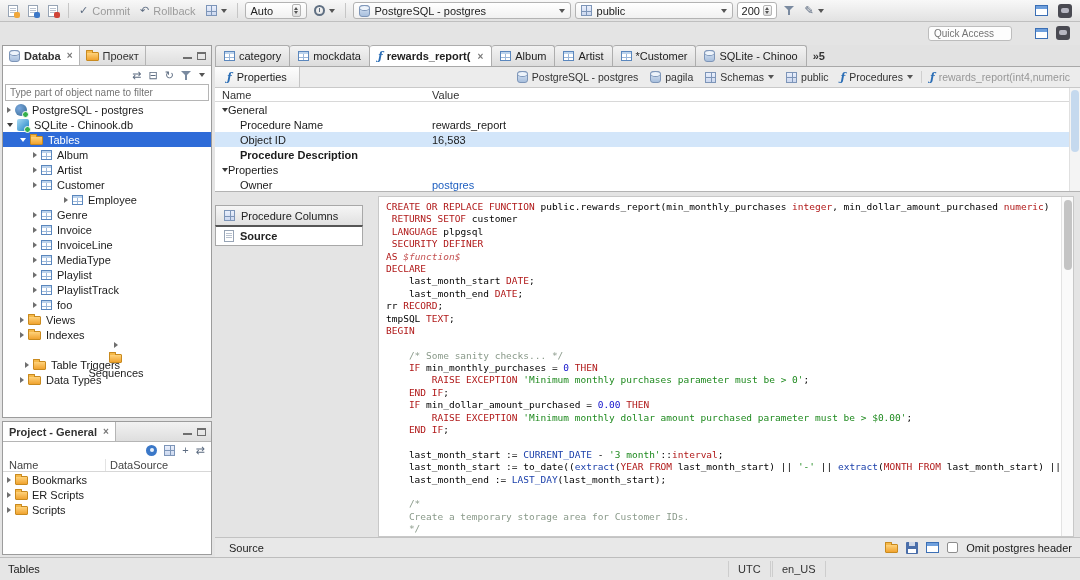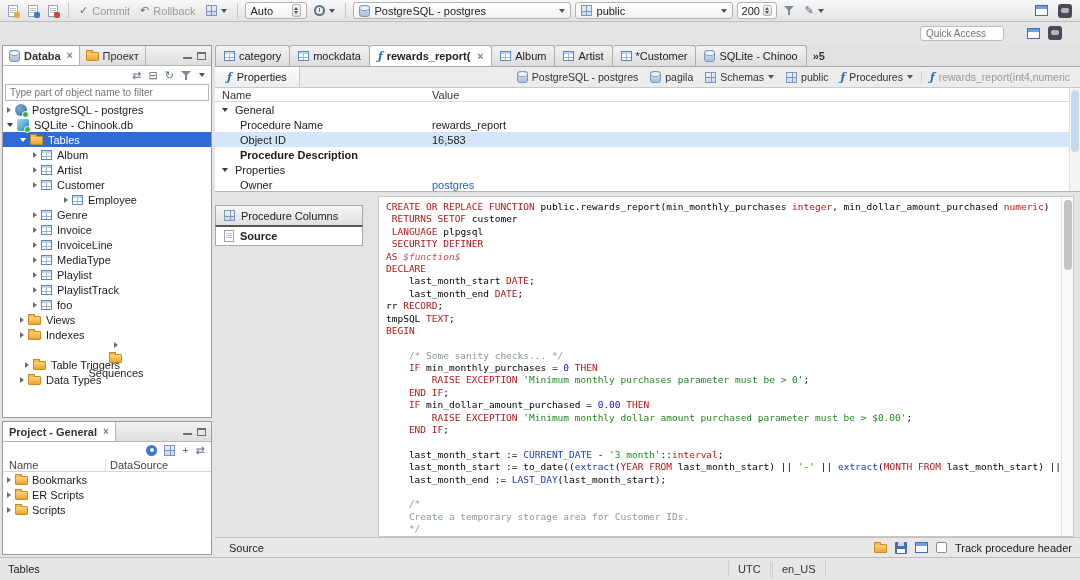--- a/index.html
+++ b/index.html
@@ -57,21 +57,21 @@
   .tbtn.disabled{color:#9b9b9b}
   .combo{display:flex;align-items:center;gap:5px;background:linear-gradient(#ffffff,#f1f1f1);border:1px solid #b3b3b3;border-radius:3px;height:17px;padding:0 5px;color:#222;flex:none}
   .stepper{width:9px;height:13px;background:linear-gradient(#fdfdfd,#dcdcdc);border:1px solid #b3b3b3;border-radius:2px;display:flex;flex-direction:column;align-items:center;justify-content:center;gap:1px}
   .stepper i{width:0;height:0;border-left:2.5px solid transparent;border-right:2.5px solid transparent}
   .stepper .up{border-bottom:3px solid #555}
   .stepper .dn{border-top:3px solid #555}
   .numinput{width:40px;height:17px;border:1px solid #b3b3b3;border-radius:3px;background:#fff;display:flex;align-items:center;padding:0 4px;flex:none}
   #toolbar .spacer{flex:1}
 
   
-  #subbar{position:absolute;left:8px;top:23px;width:1060px;height:21px}
+  #subbar{position:absolute;left:16px;top:23px;width:1060px;height:21px}
   #quick-access{position:absolute;right:64px;top:3px;width:84px;height:15px;border:1px solid #bdbdbd;border-radius:3px;background:#fdfdfd;font-family:"Liberation Sans",sans-serif;font-size:10px;color:#777;padding:0 5px;outline:none}
   #subbar .ricons{position:absolute;right:6px;top:3px;display:flex;align-items:center;gap:8px}
 
   
   .panel{position:absolute;background:#fff;border:1px solid #9c9c9c;display:flex;flex-direction:column}
   #navigator{left:2px;top:45px;width:210px;height:373px}
   #project{left:2px;top:421px;width:210px;height:134px}
   .ptabs{height:20px;display:flex;align-items:stretch;background:linear-gradient(#f2f2f2,#dedede);border-bottom:1px solid #b5b5b5;flex:none}
   .ptab{display:flex;align-items:center;gap:4px;padding:0 6px;border-right:1px solid #b5b5b5;color:#333;white-space:nowrap}
   .ptab.active{background:#fff;font-weight:bold}
@@ -107,21 +107,21 @@
   .bc-item{display:flex;align-items:center;gap:4px;padding:0 4px;white-space:nowrap}
   .bc-item.muted{color:#979797;border-left:1px solid #cfcfcf;padding-left:8px}
 
   
   #props{position:absolute;left:215px;top:88px;width:865px;height:104px;background:#fff;border-bottom:1px solid #b3b3b3}
   .phead{height:14px;border-bottom:1px solid #d8d8d8;position:relative;color:#333}
   .phead .ph-name{position:absolute;left:7px;top:1px}
   .phead .ph-value{position:absolute;left:217px;top:1px}
   .prow{display:flex;height:15px;align-items:center}
   .prow.sel{background:var(--rowsel,#d3e6fa)}
-  .pname{width:213px;display:flex;align-items:center;gap:7px;padding-left:25px;white-space:nowrap}
+  .pname{width:213px;display:flex;align-items:center;gap:0;padding-left:25px;white-space:nowrap}
   .pname.grp{padding-left:7px}
   .pname.b{font-weight:bold}
   .pval{flex:1;padding-left:4px;white-space:nowrap}
   .pval.link{color:var(--link,#1e5fc0)}
   .pscroll{position:absolute;right:0;top:0;width:11px;height:103px;background:#f4f4f4;border-left:1px solid #e0e0e0}
   .pscroll .thumb{position:absolute;left:1px;top:2px;width:8px;height:62px;background:#c5d9ee;border-radius:4px}
 
   
   #sidetabs{position:absolute;left:215px;top:205px;width:148px}
   .stab{height:21px;border:1px solid #a8a8a8;background:linear-gradient(#f6f6f6,#e0e0e0);display:flex;align-items:center;gap:6px;padding:0 8px;color:#222;margin-bottom:-1px}
@@ -561,21 +561,21 @@
       </div>
   </div>
 
   <div id="edbottom">
     <span class="src">Source</span>
     <span class="rgrp">
       <span class="icn ic-folder"></span>
       <span class="icn ic-save"></span>
       <span class="icn ic-window"></span>
       <span class="cb"></span>
-      <span>Track procedure header</span>
+      <span>Omit postgres header</span>
     </span>
   </div>
 
   <div id="statusbar">
     <span class="left">Tables</span>
     <span class="sbbox" style="left:728px">UTC</span>
     <span class="sbbox" style="left:772px">en_US</span>
   </div>
 
 </div>

